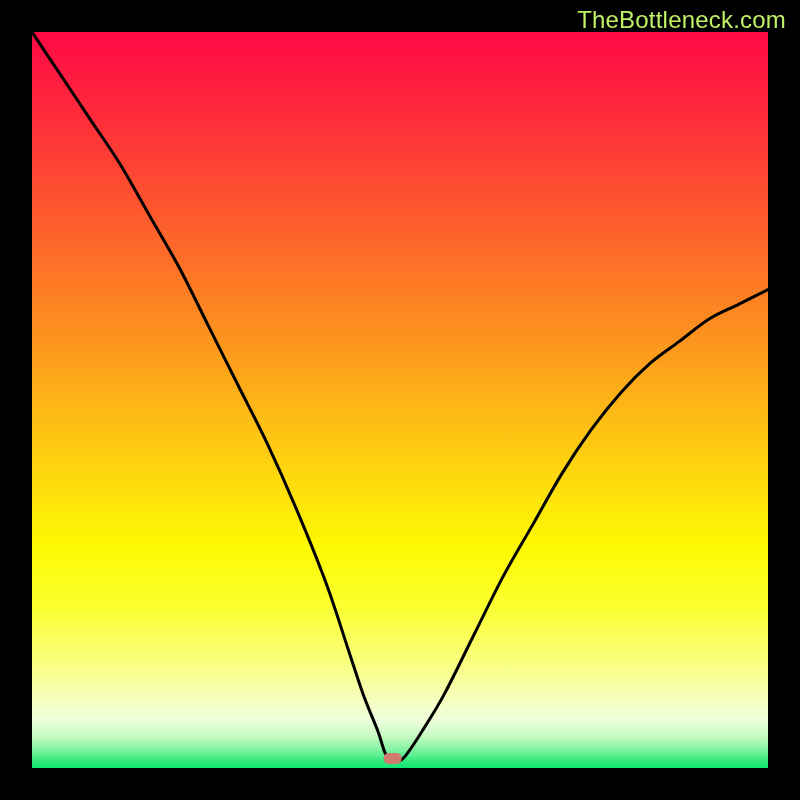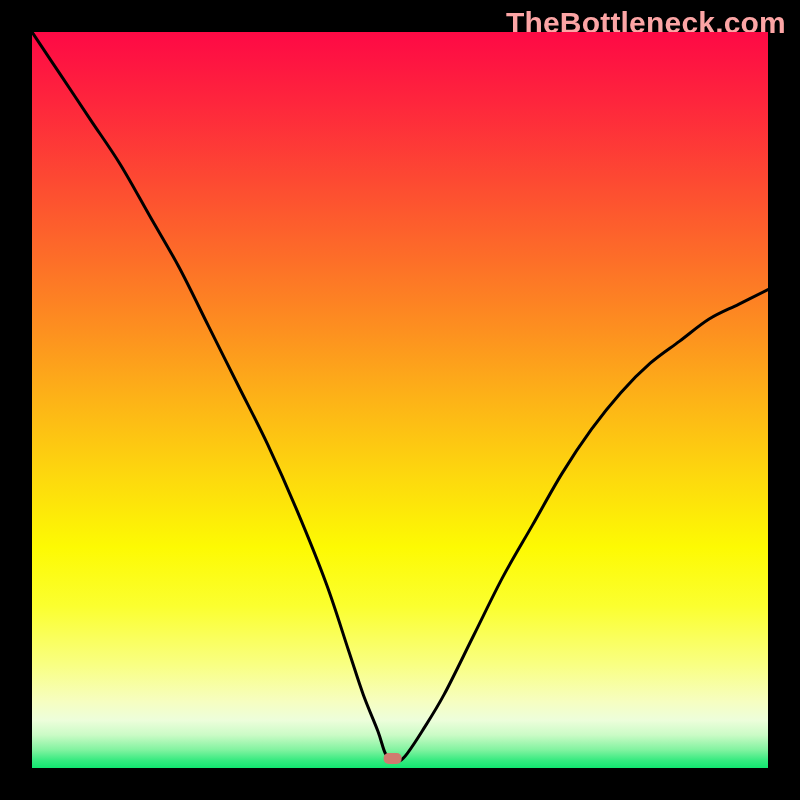--- a/index.html
+++ b/index.html
@@ -26,23 +26,23 @@
   svg {
     display: block;
     width: 100%;
     height: 100%;
   }
   .watermark {
     position: absolute;
     top: 6px;
     right: 14px;
     font-family: Arial, Helvetica, sans-serif;
-    font-size: 30px;
-    font-weight: 700;
-    color: #fca5a5;
+    font-size: 24px;
+    font-weight: 400;
+    color: #bef264;
     letter-spacing: 0.2px;
   }
 </style>
 </head>
 <body>
 <div class="frame">
 
   <div class="watermark">TheBottleneck.com</div>
 
   <div class="plot-wrap">

